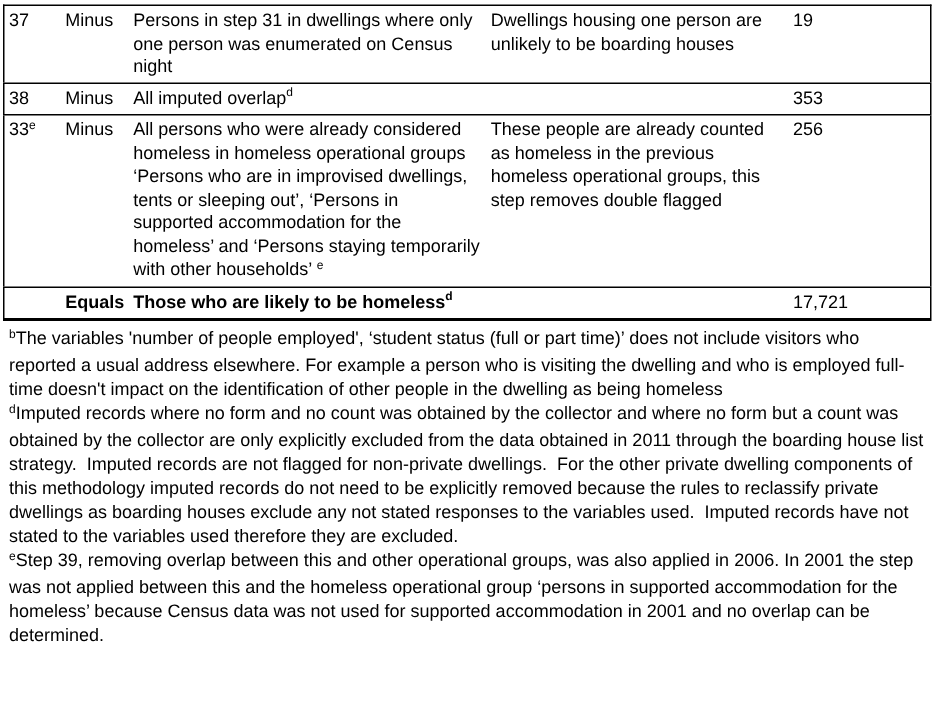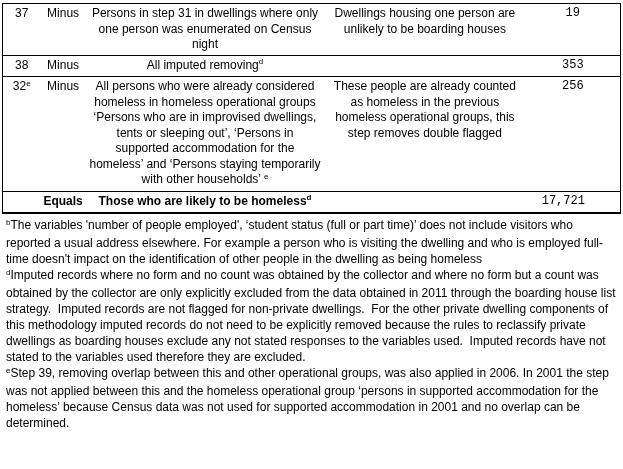--- a/index.html
+++ b/index.html
@@ -17,30 +17,29 @@
     border-collapse: collapse;
     font-size: 12px;
     line-height: 15.5px;
     border: 1.5px solid #000;
     border-bottom-width: 2px;
   }
   table.steps td {
     vertical-align: top;
     padding: 2px 3px;
     border-top: 1.4px solid #000;
-    text-align: center;
   }
   table.steps tr.first td { border-top: none; }
   td.c-step { padding-left: 8px; }
   td.c-desc { padding-left: 3px; padding-right: 8px; }
   td.c-reason { padding-left: 2px; padding-right: 10px; }
-  td.c-val { padding-left: 2px; font-family: Liberation Mono, monospace; }
+  td.c-val { padding-left: 2px; }
   tr.total-row td { border-top: 1.6px solid #000; }
   tr.total-row td.c-op, tr.total-row td.c-desc { font-weight: bold; margin-left: 36px; }
-  tr.total-row td.c-val { text-align: center; padding-right: 22px; margin-top: 28px; }
+  tr.total-row td.c-val { text-align: left; padding-right: 22px; margin-top: 28px; }
   .pre { white-space: pre-wrap; }
   sup.fn {
     font-size: 8px;
     vertical-align: baseline;
     position: relative;
     top: -4.5px;
     white-space: normal;
   }
   .footnotes {
     margin-top: 2px;
@@ -65,26 +64,26 @@
     <tr class="first">
       <td class="c-step"><span class="pre">37</span></td>
       <td class="c-op"><span class="pre">Minus</span></td>
       <td class="c-desc"><span class="pre">Persons in step 31 in dwellings where only one person was enumerated on Census night</span></td>
       <td class="c-reason"><span class="pre">Dwellings housing one person are unlikely to be boarding houses</span></td>
       <td class="c-val"><span class="pre">19</span></td>
     </tr>
     <tr>
       <td class="c-step"><span class="pre">38</span></td>
       <td class="c-op"><span class="pre">Minus</span></td>
-      <td class="c-desc"><span class="pre">All imputed removing</span><sup class="fn">d</sup></td>
+      <td class="c-desc"><span class="pre">All imputed overlap</span><sup class="fn">d</sup></td>
       <td class="c-reason"><span class="pre"></span></td>
       <td class="c-val"><span class="pre">353</span></td>
     </tr>
     <tr>
-      <td class="c-step"><span class="pre">32</span><sup class="fn">e</sup></td>
+      <td class="c-step"><span class="pre">33</span><sup class="fn">e</sup></td>
       <td class="c-op"><span class="pre">Minus</span></td>
       <td class="c-desc"><span class="pre">All persons who were already considered homeless in homeless operational groups ‘Persons who are in improvised dwellings, tents or sleeping out’, ‘Persons in supported accommodation for the homeless’ and ‘Persons staying temporarily with other households’ </span><sup class="fn">e</sup></td>
       <td class="c-reason"><span class="pre">These people are already counted as homeless in the previous homeless operational groups, this step removes double flagged</span></td>
       <td class="c-val"><span class="pre">256</span></td>
     </tr>
     <tr class="total-row">
       <td class="c-step"><span class="pre"></span></td>
       <td class="c-op"><span class="pre">Equals</span></td>
       <td class="c-desc"><span class="pre">Those who are likely to be homeless</span><sup class="fn">d</sup></td>
       <td class="c-reason"><span class="pre"></span></td>

